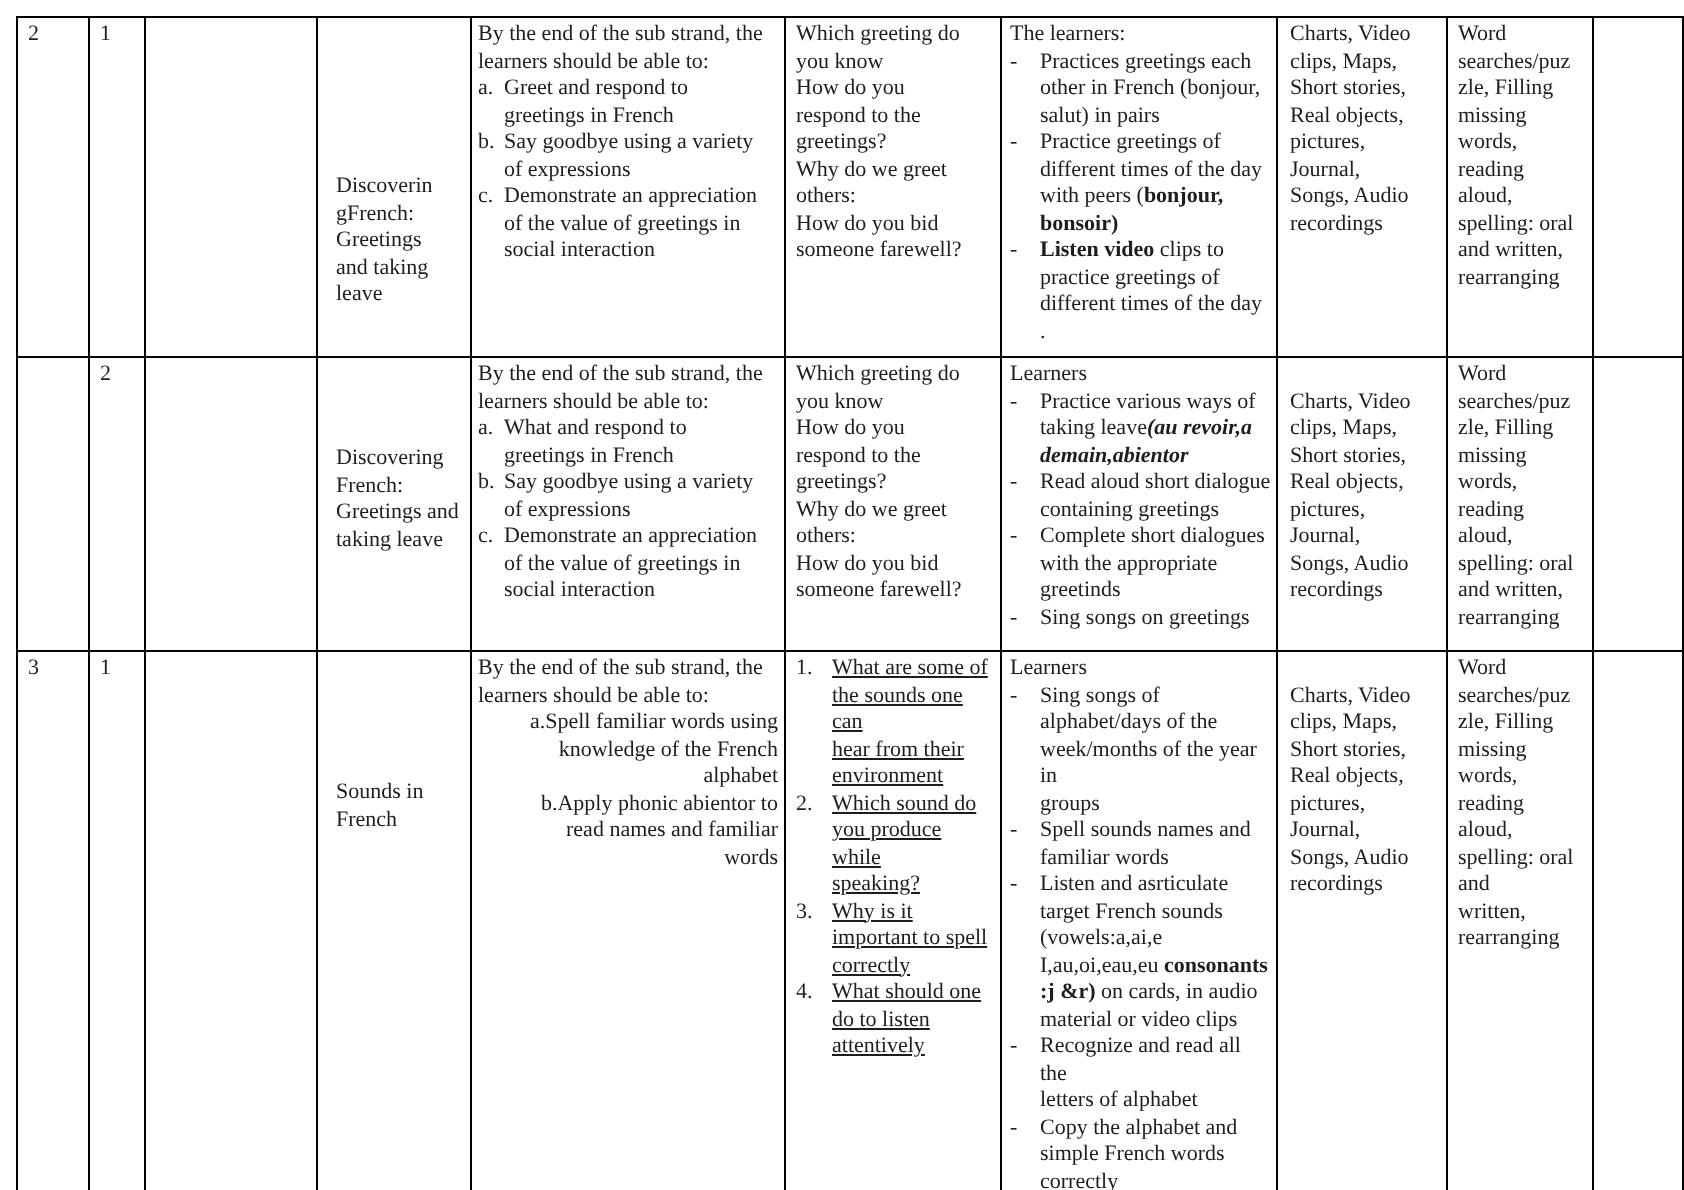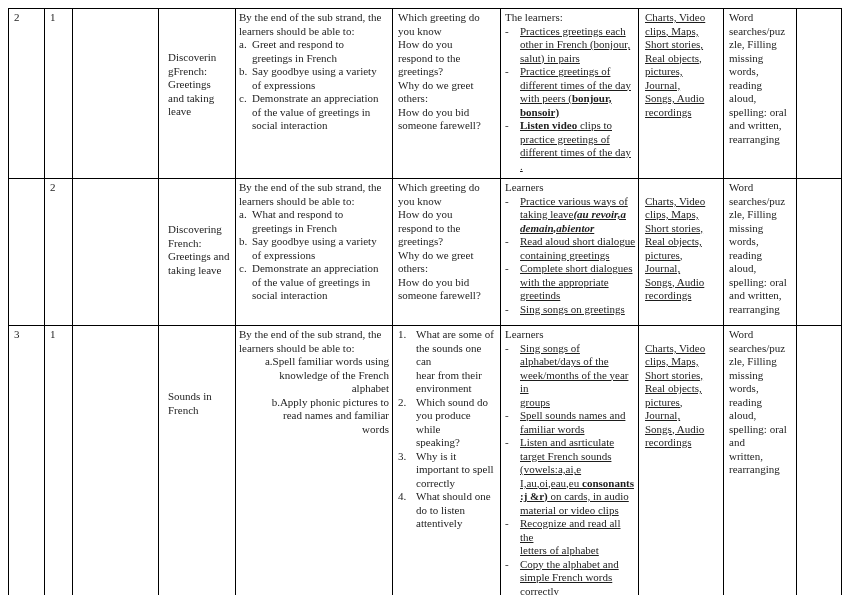--- a/index.html
+++ b/index.html
@@ -27,41 +27,41 @@
     padding: 2px 3px 2px 5px;
     font-size: 11px;
     line-height: 13.5px;
     overflow: hidden;
   }
   tr.r0 { height: 170px; }
   tr.r1 { height: 147px; }
   tr.r2 { height: 252px; }
 
   td.topic { padding-left: 9px; }
-  tr.r0 td.topic { padding-top: 42px; }
+  tr.r0 td.topic { padding-top: 78px; }
   tr.r1 td.topic { padding-top: 44px; border-radius: 12px; }
   tr.r2 td.topic { padding-top: 64px; }
 
   td.outcomes { padding-left: 3px; margin-left: 32px; }
   td.experiences { padding-left: 4px; padding-right: 2px; }
-  td.resources { padding-left: 6px; text-decoration: underline; }
+  td.resources { padding-left: 6px; }
   td.assessment { padding-left: 5px; padding-right: 2px; }
 
   .pre { white-space: pre-line; }
 
   
   .hitem { padding-left: 13px; }
   .hitem .hlabel { display: inline-block; width: 13px; margin-left: -13px; }
   .hlist.wide .hitem { padding-left: 25px; text-align: right; }
   .hlist.wide .hitem .hlabel { width: 25px; margin-left: -25px; }
-  .hlist.qwide .hitem { padding-left: 18px; }
+  .hlist.qwide .hitem { padding-left: 18px; text-decoration: underline; }
   .hlist.qwide .hitem .hlabel { width: 18px; margin-left: -18px; }
 
   
-  .eitem { padding-left: 15px; text-decoration: underline; }
+  .eitem { padding-left: 15px; }
   .eitem .emark { display: inline-block; width: 15px; margin-left: -15px; }
 
   .b { font-weight: bold; }
   .i { font-style: italic; }
 </style>
 </head>
 <body>
 
 <div class="page">
   <table class="scheme">
@@ -252,21 +252,21 @@
             <div class="pre">Sounds in
 French</div>
           </td>
           <td class="cell outcomes">
             <div class="pre">By the end of the sub strand, the
 learners should be able to:</div>
             <div class="hlist wide">
               <div class="hitem"><span class="hlabel">a.</span><span class="pre">Spell familiar words  using
 knowledge of the French
 alphabet</span></div>
-              <div class="hitem"><span class="hlabel">b.</span><span class="pre">Apply phonic pictures to
+              <div class="hitem"><span class="hlabel">b.</span><span class="pre">Apply phonic abientor to
 read names and familiar
 words</span></div>
             </div>
           </td>
           <td class="cell questions">
             <div class="hlist qwide">
               <div class="hitem"><span class="hlabel">1.</span><span class="pre">What are some of
 the sounds one can
 hear from their
 environment</span></div>

